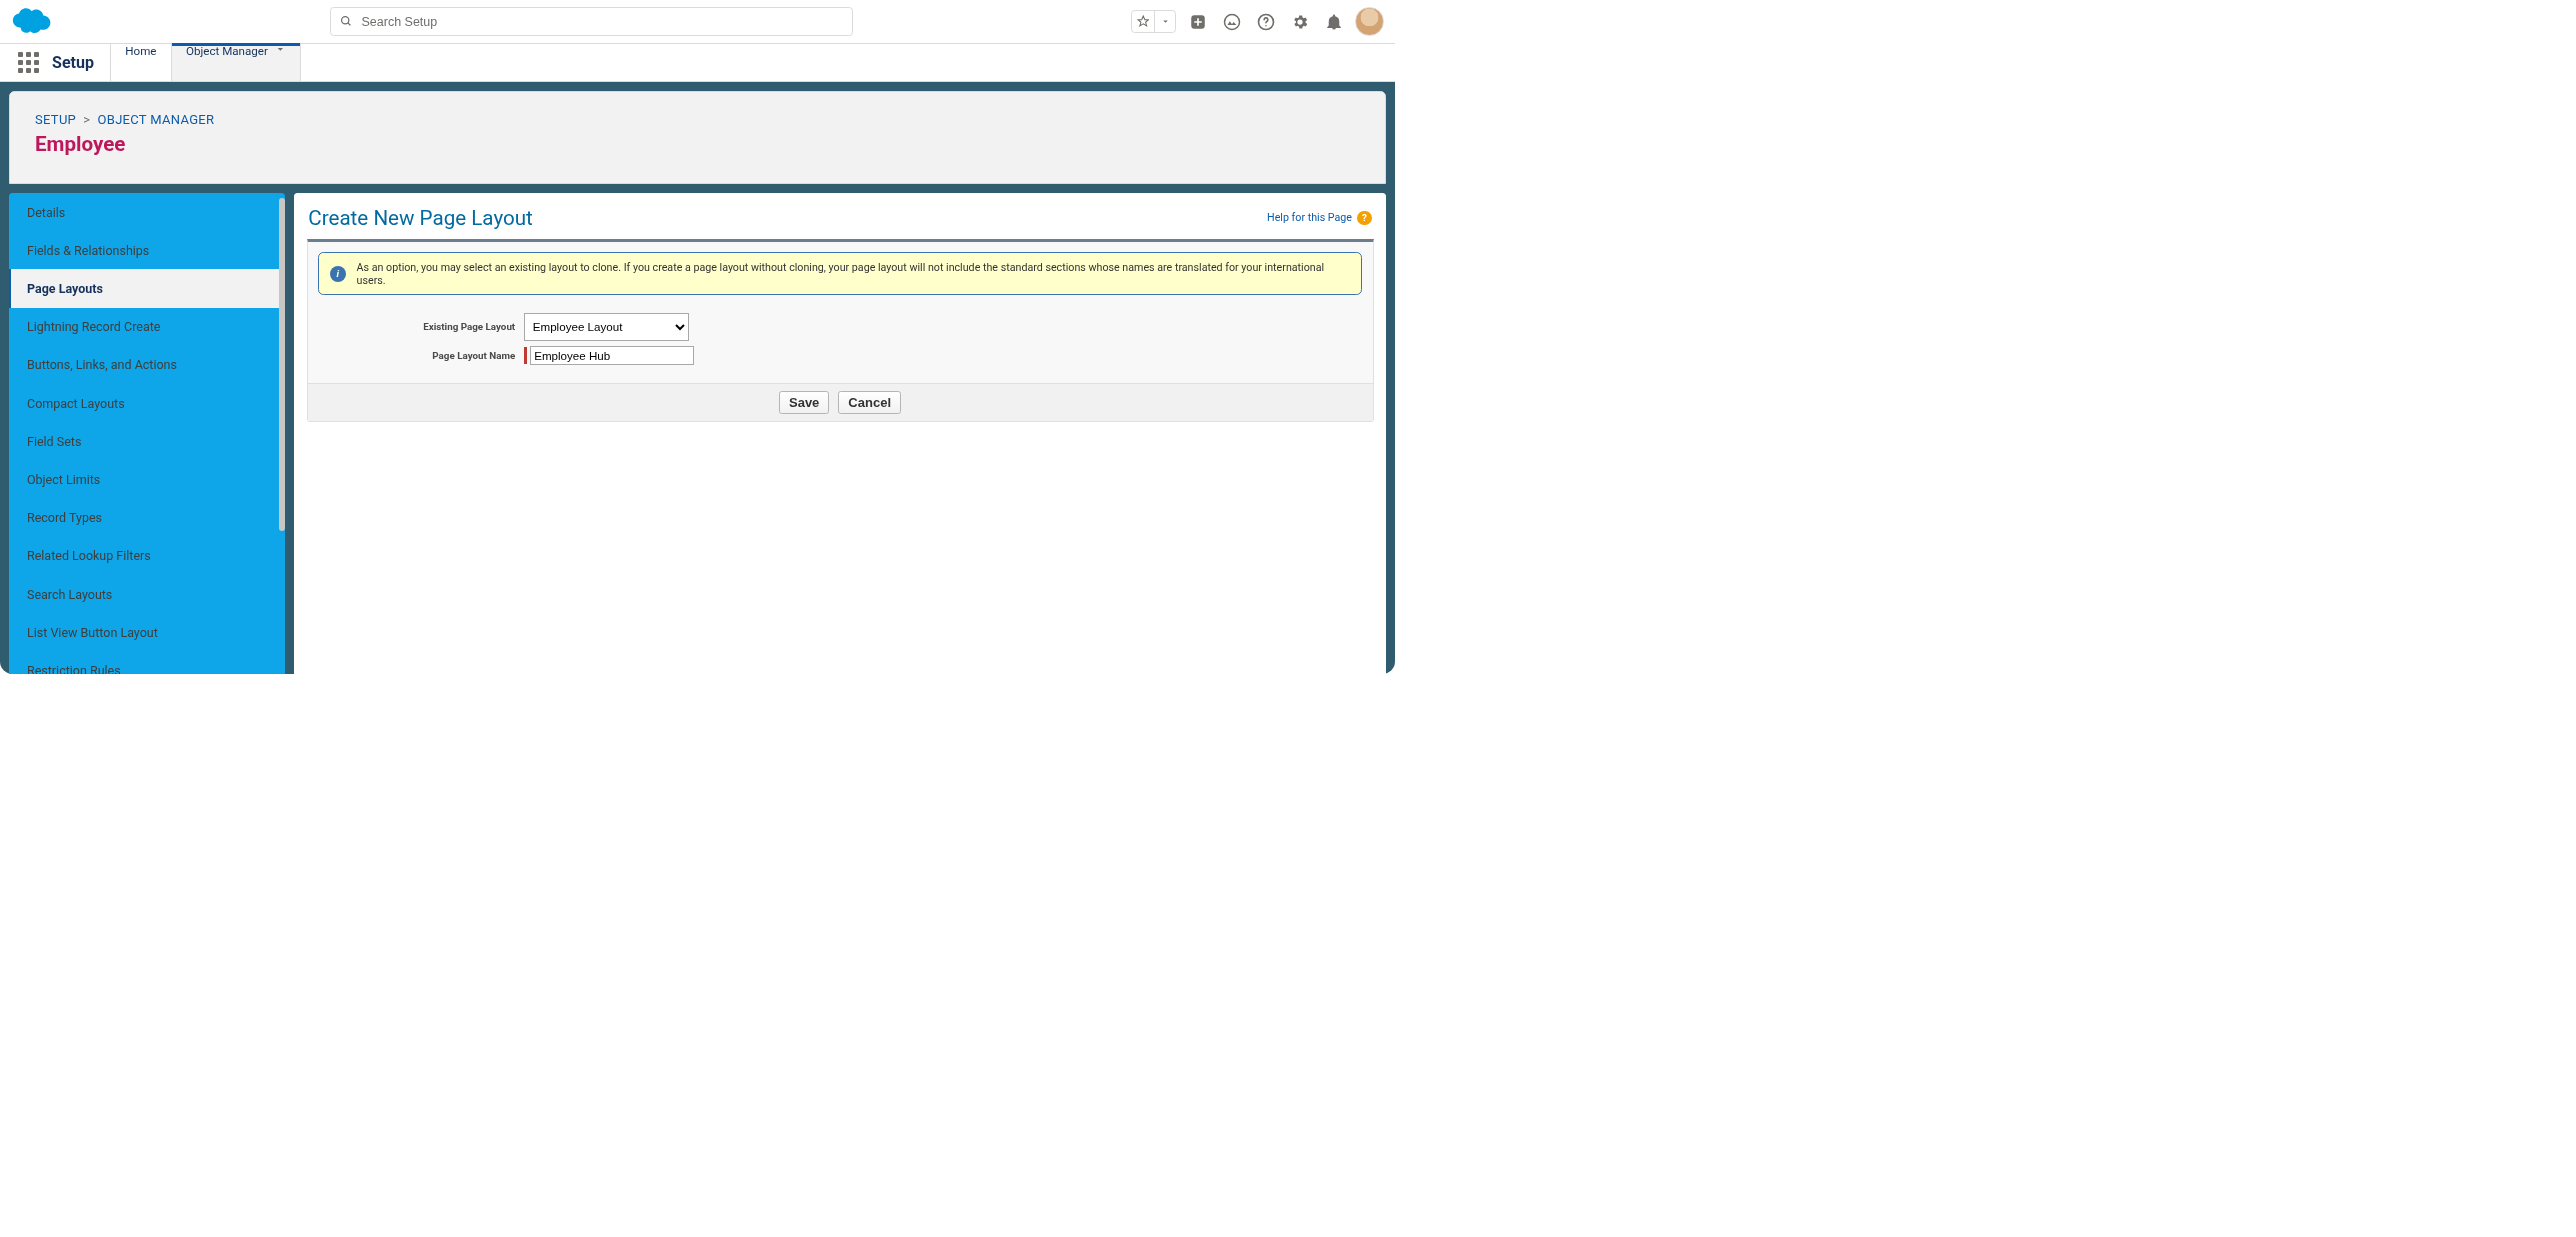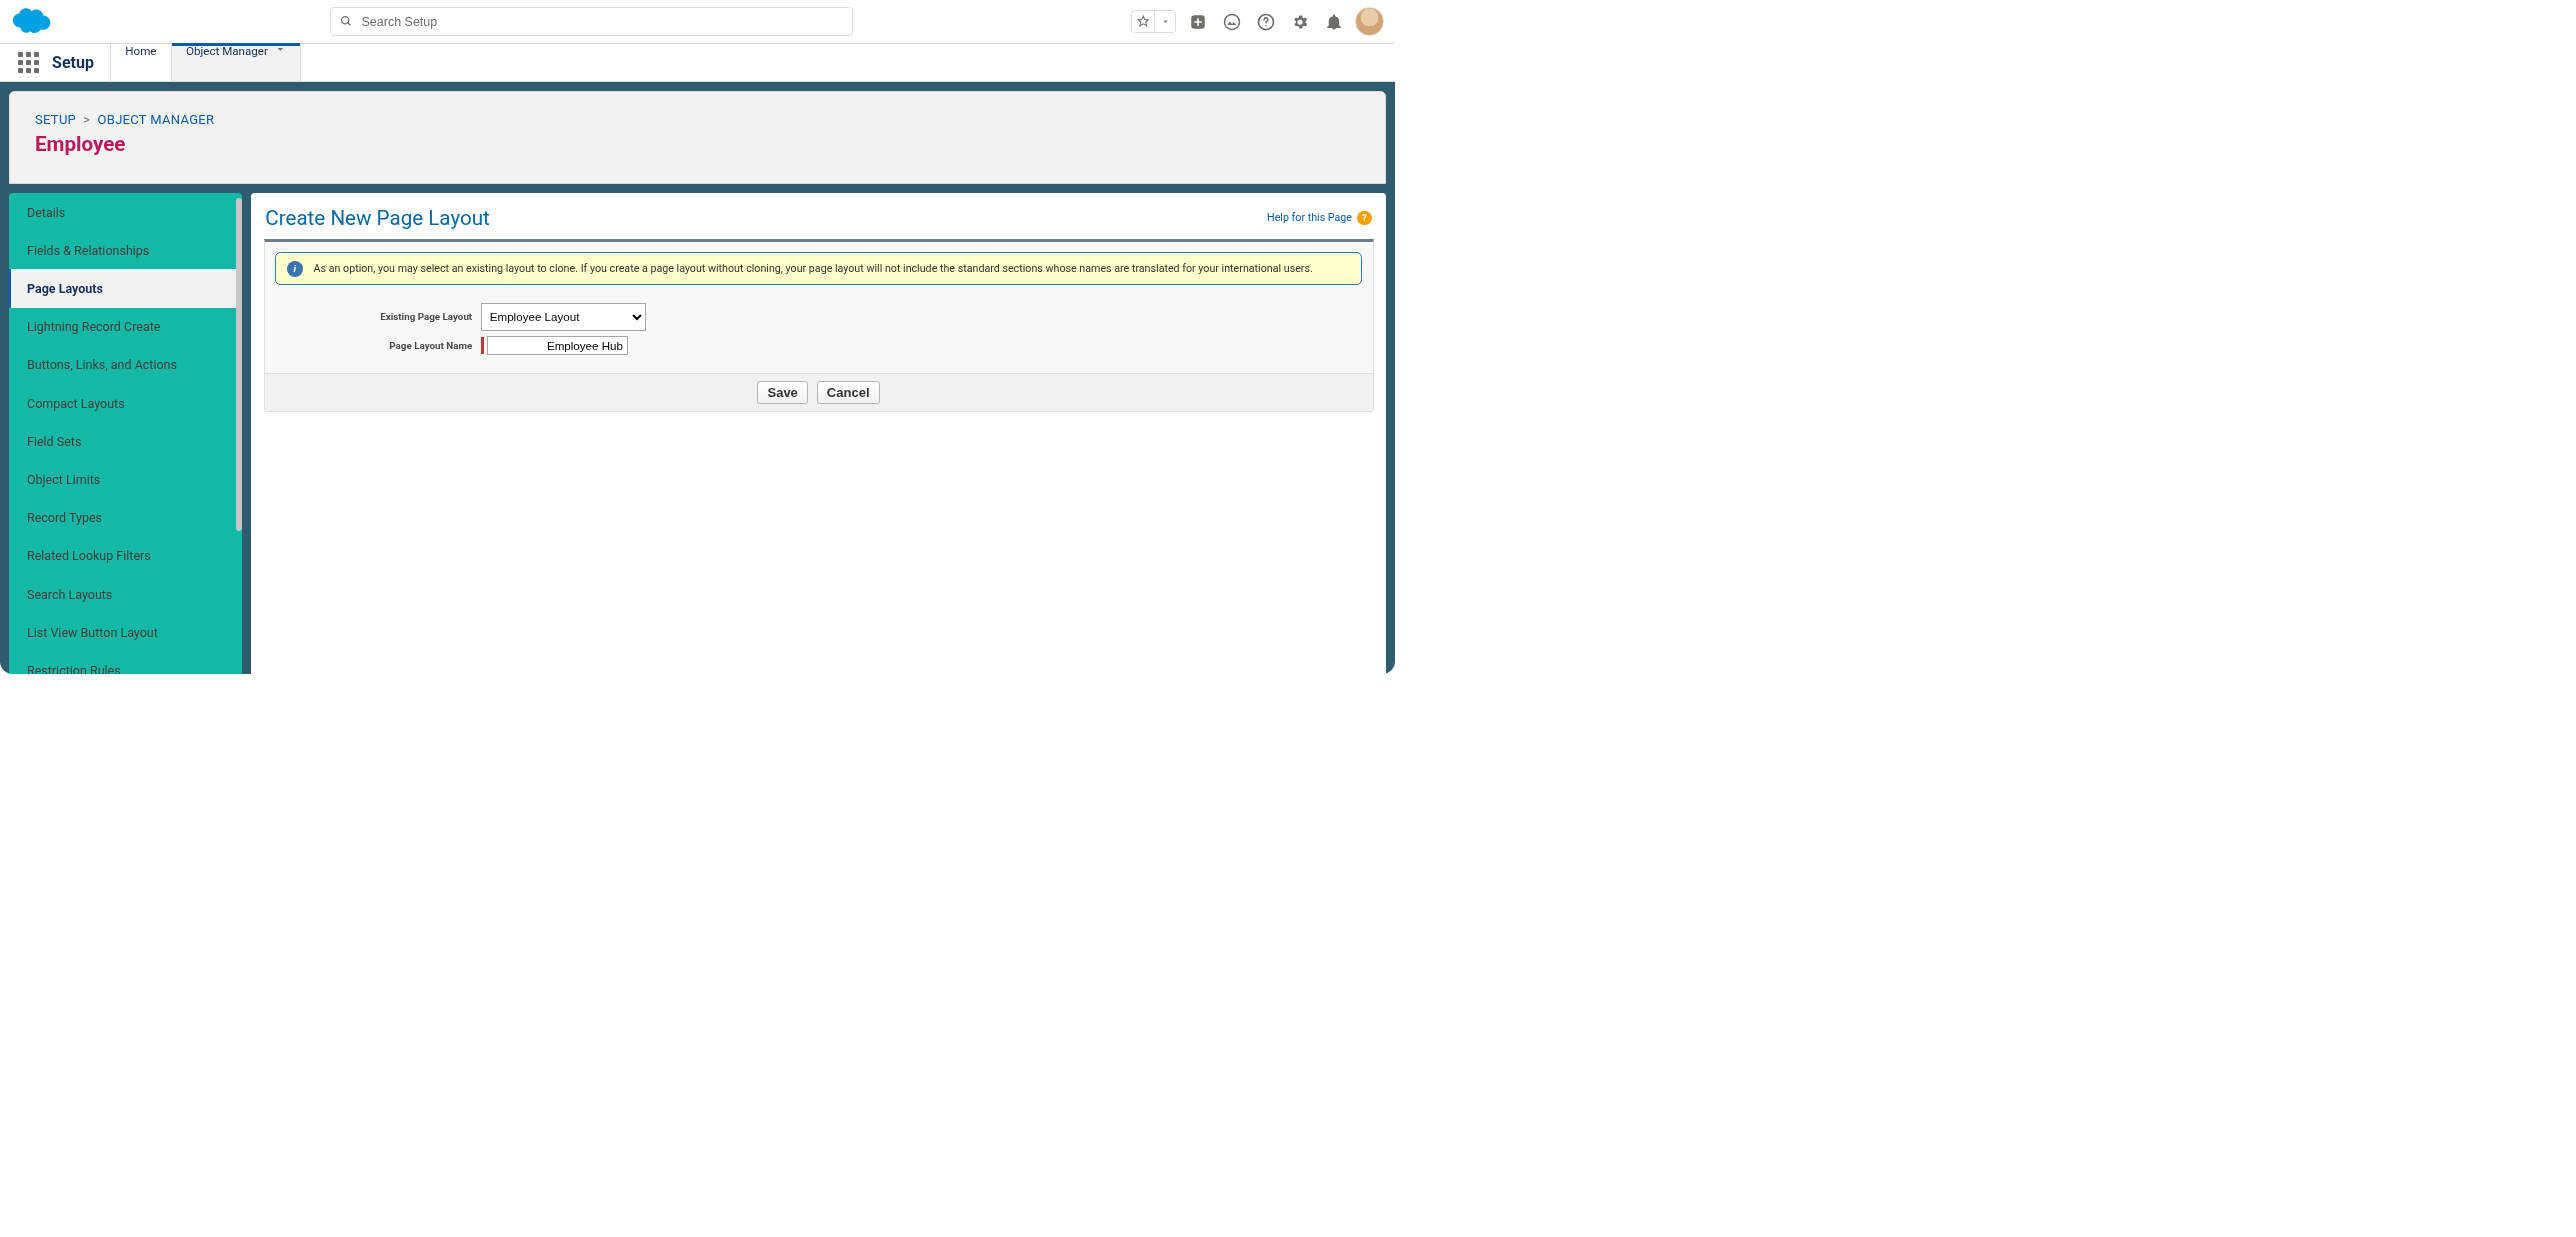--- a/index.html
+++ b/index.html
@@ -140,22 +140,22 @@
 
   .content-row {
     display:flex;
     gap:9px;
     margin-top:9px;
     height: calc(100% - 98px);
   }
 
   
   .sidebar-wrap {
-    width:233px;
-    background:#14b8a6;
+    width:276px;
+    background:#0ea5e9;
     border-radius:3.6px;
     position:relative;
     overflow:hidden;
   }
   .sidebar-scroll {
     position:absolute;right:0;top:4.5px;bottom:4.5px;width:6.3px;
     background:transparent;
   }
   .sidebar-thumb {
     position:absolute;right:0;top:0;width:6.3px;height:70%;
@@ -230,21 +230,21 @@
     padding-right:9px;
     position:relative;
   }
   .form-field select, .form-field input[type="text"] {
     font-size:11.6px;
     padding:1.8px 3.6px;
     border:0.9px solid #a8a8a8;
     background:#fff;
   }
   .form-field select { width:165px; height:28px; }
-  .form-field input[type="text"] { width:141px; height:19px;text-align:right; }
+  .form-field input[type="text"] { width:164px; height:19px; }
   .form-field.required-wrap { position:relative; padding-left:5.4px; }
   .form-field.required-wrap::before {
     content:"";position:absolute;left:0;top:0.9px;bottom:0.9px;width:2.7px;background:#c23934;
   }
 
   .button-bar {
     background:#f1f1f1;
     border-top:0.9px solid #e0e0e0;
     padding:7.2px;
     display:flex;justify-content:center;gap:9px;

